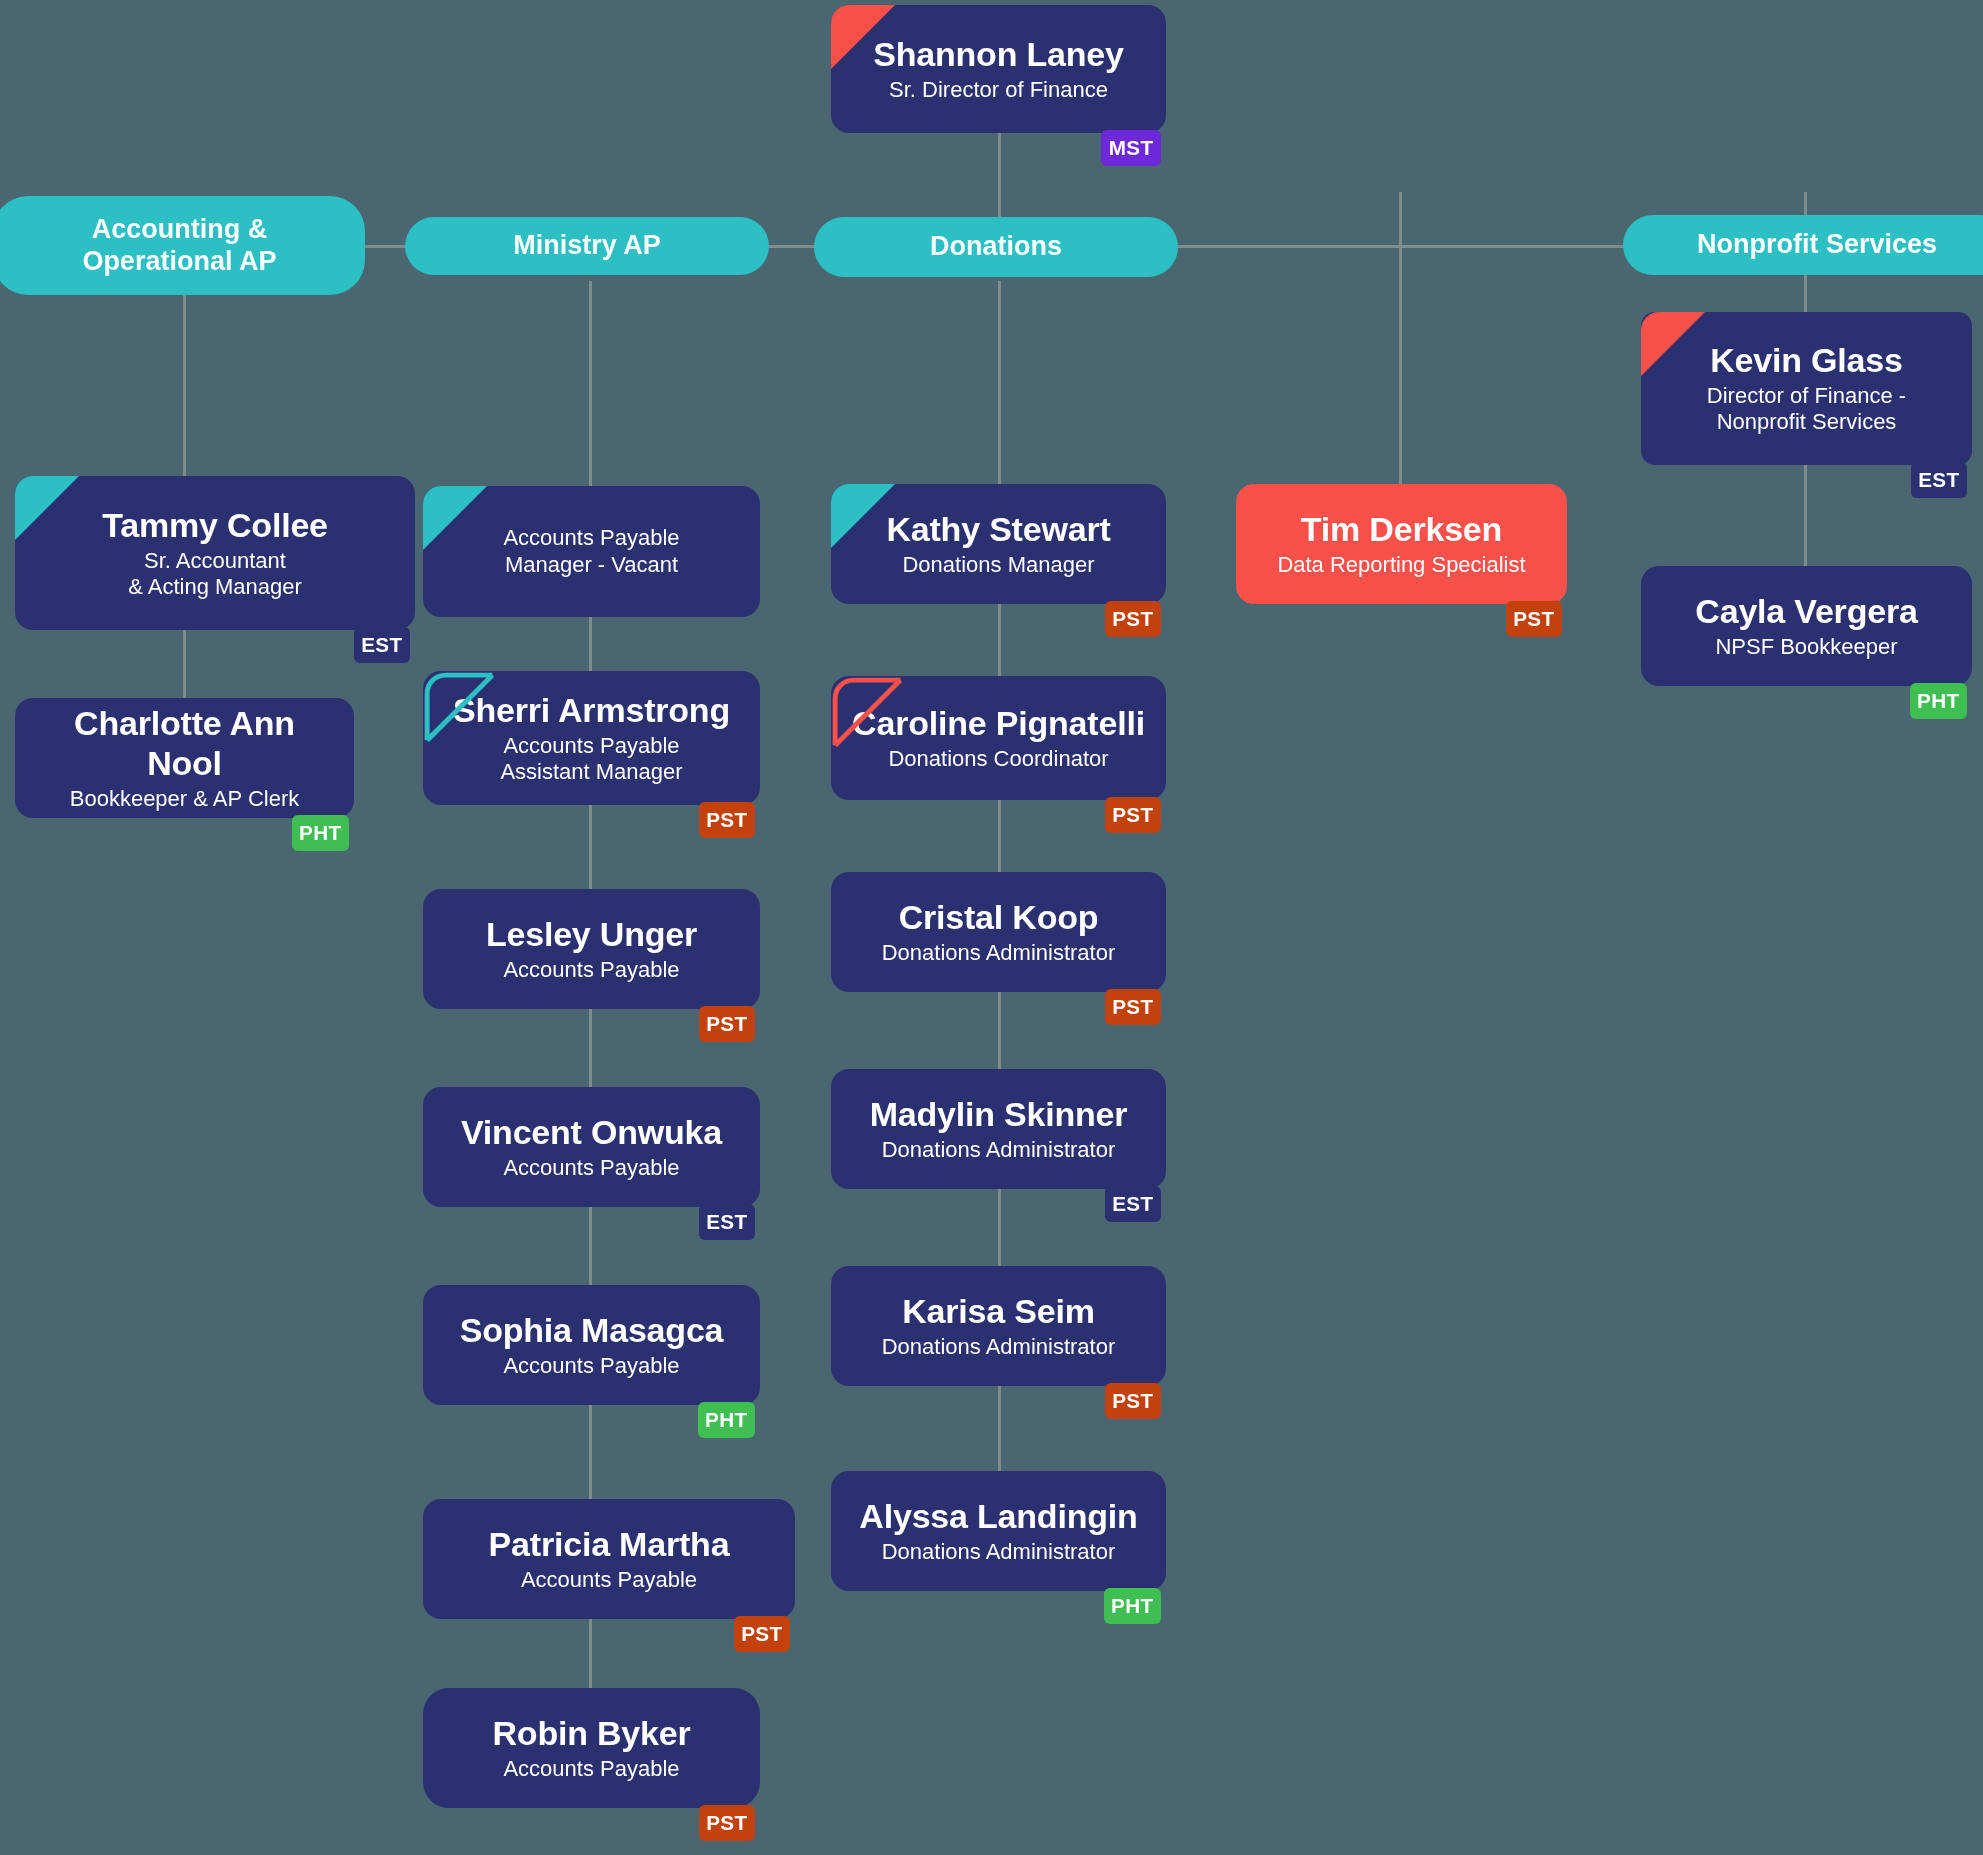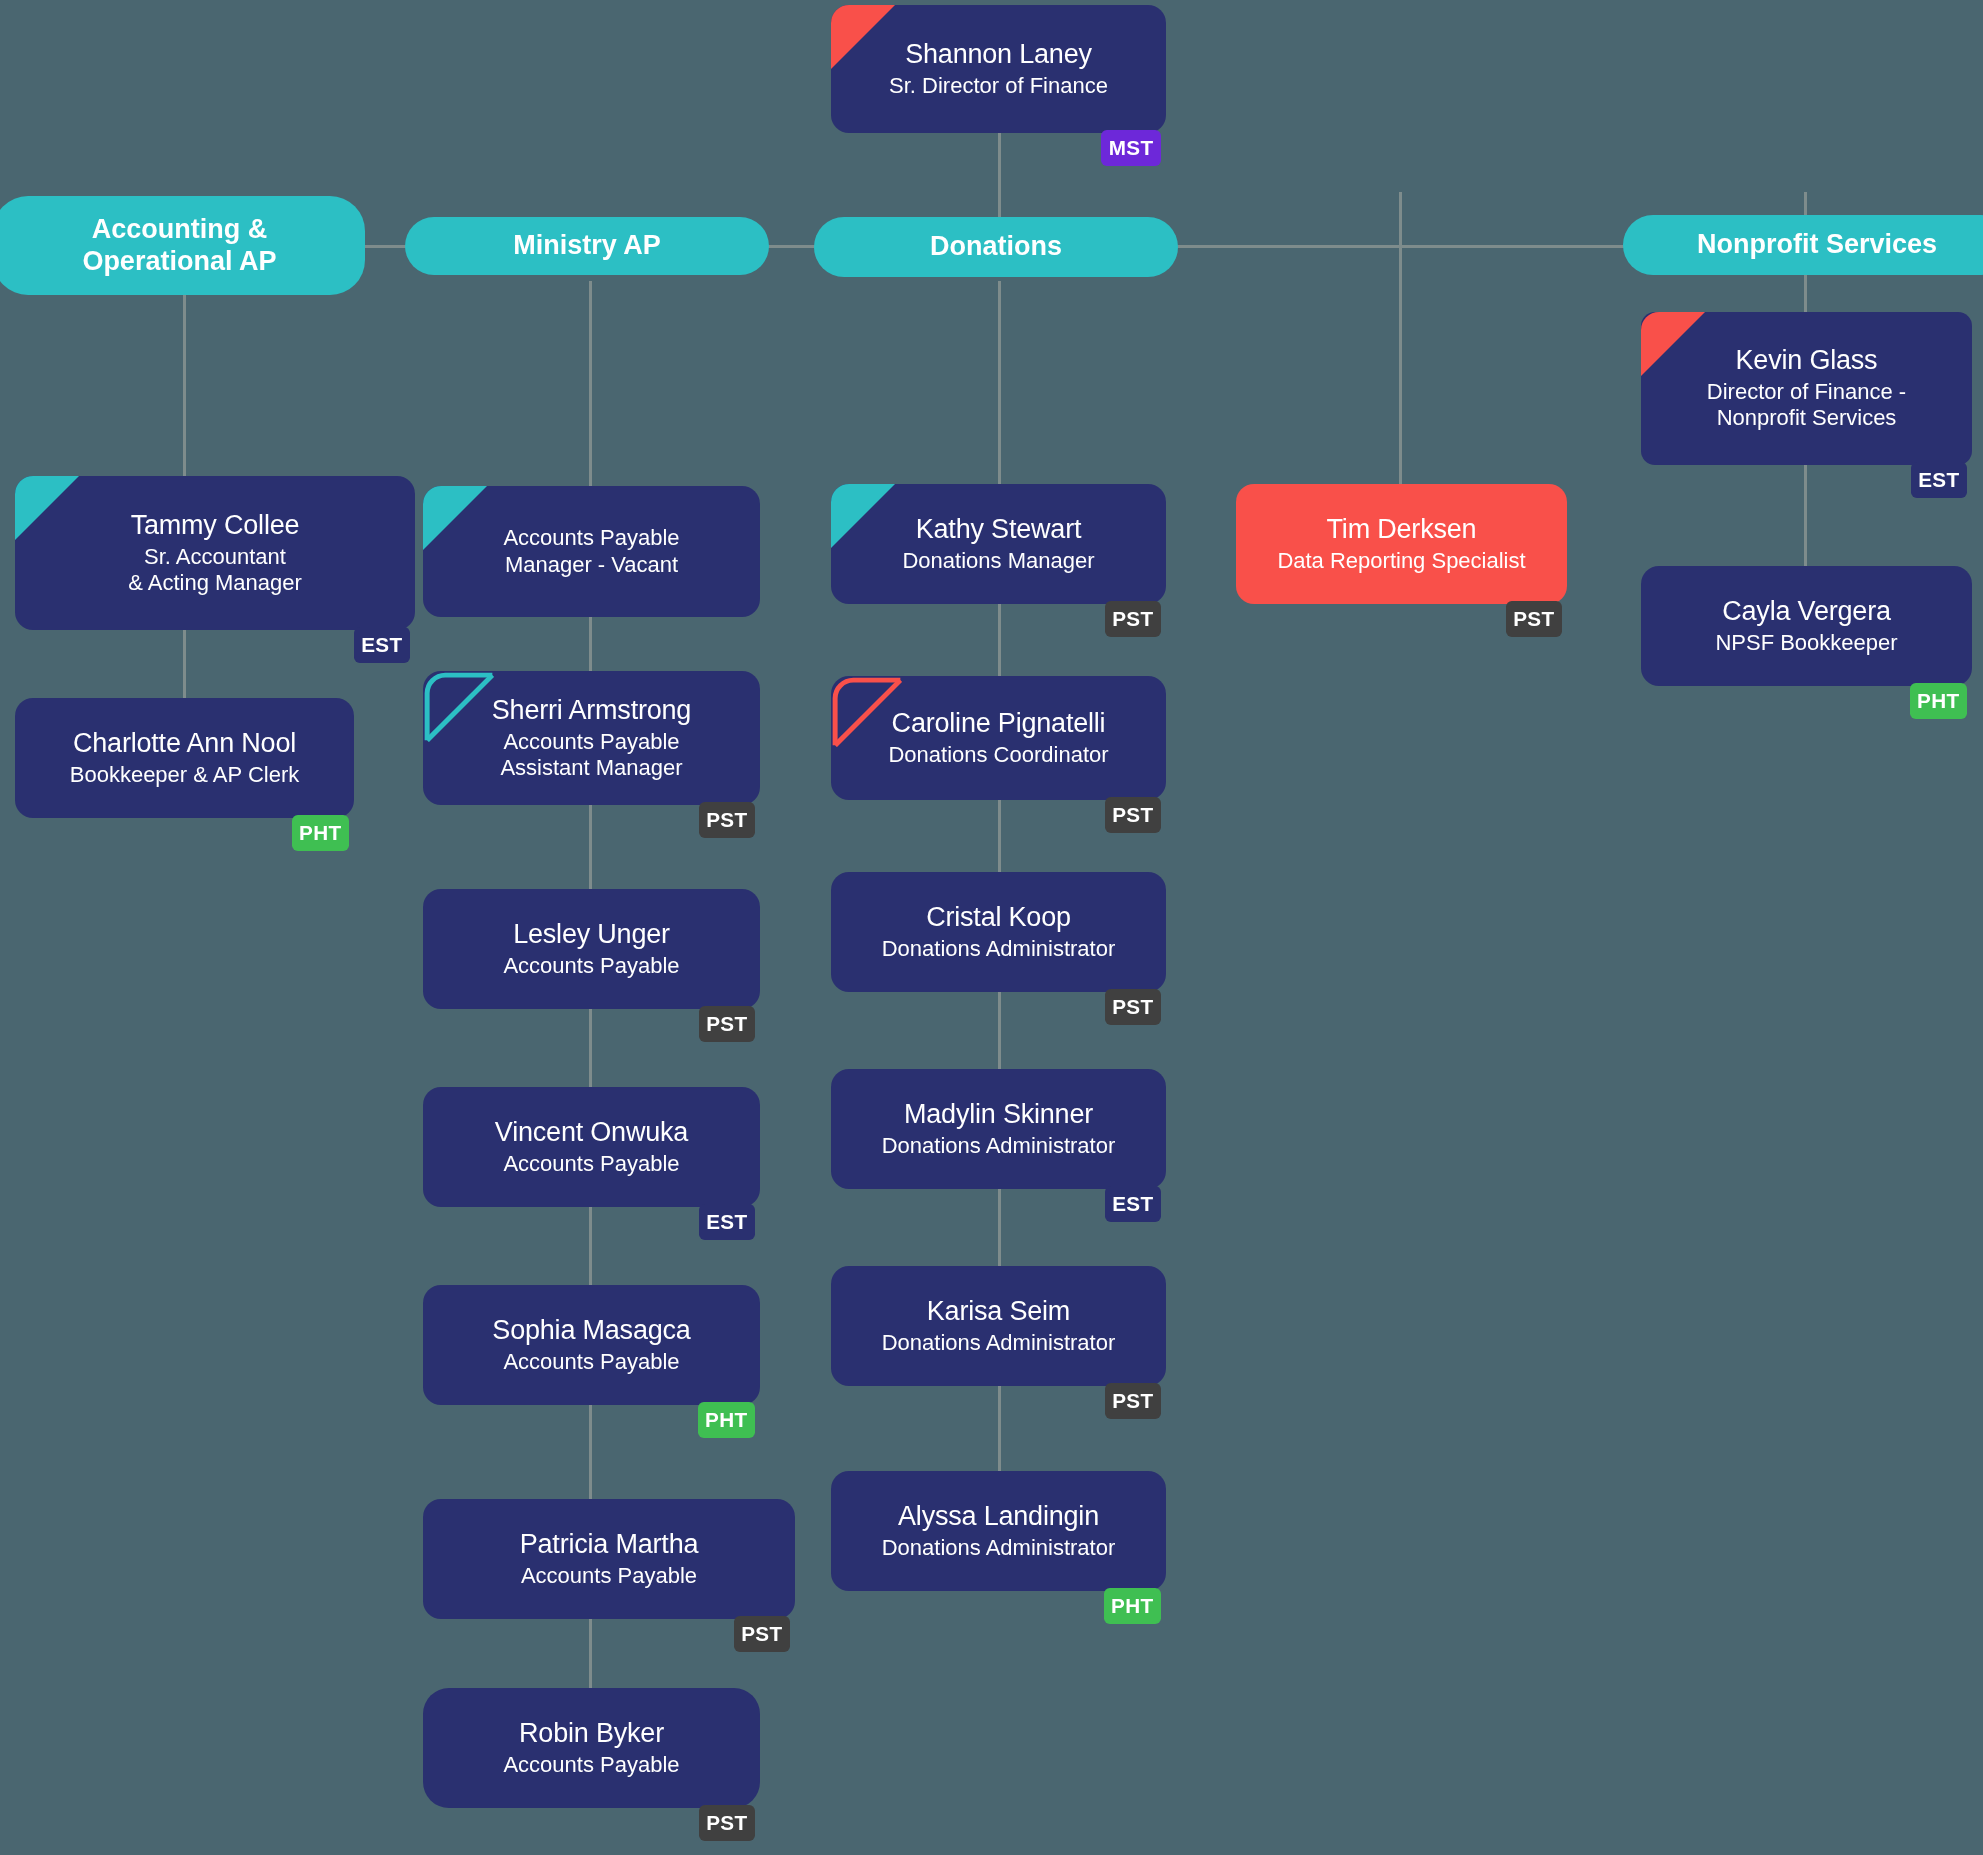--- a/index.html
+++ b/index.html
@@ -24,22 +24,22 @@
     display: flex;
     flex-direction: column;
     align-items: center;
     justify-content: center;
     text-align: center;
     padding: 11.6px 18px;
     overflow: visible;
   }
   .card.red { background: #f9504a; }
   .card .nm {
-    font-size: 27px;
-    font-weight: normal;
+    font-size: 34px;
+    font-weight: bold;
     line-height: 1.16;
     letter-spacing: -0.2px;
   }
   .card .ti {
     font-size: 22px;
     font-weight: normal;
     line-height: 1.2;
     margin-top: 2.5px;
   }
   .card .ti.only { font-size: 22px; margin-top: 0; }
@@ -75,21 +75,21 @@
     border-radius: 5.8px;
     background: #2a3070;
     color: #ffffff;
     font-size: 20.7px;
     font-weight: bold;
     line-height: 36px;
     text-align: center;
     padding: 0 7.4px;
     letter-spacing: 0.4px;
   }
-  .badge.pst { background: #404040; }
+  .badge.pst { background: #c2410c; }
   .badge.pht { background: #3fbf52; }
   .badge.mst { background: #6d28d9; }
   .badge.est { background: #2a3070; }
 
   
   .pill {
     position: absolute;
     background: #2cbfc4;
     border-radius: 35px;
     color: #ffffff;

